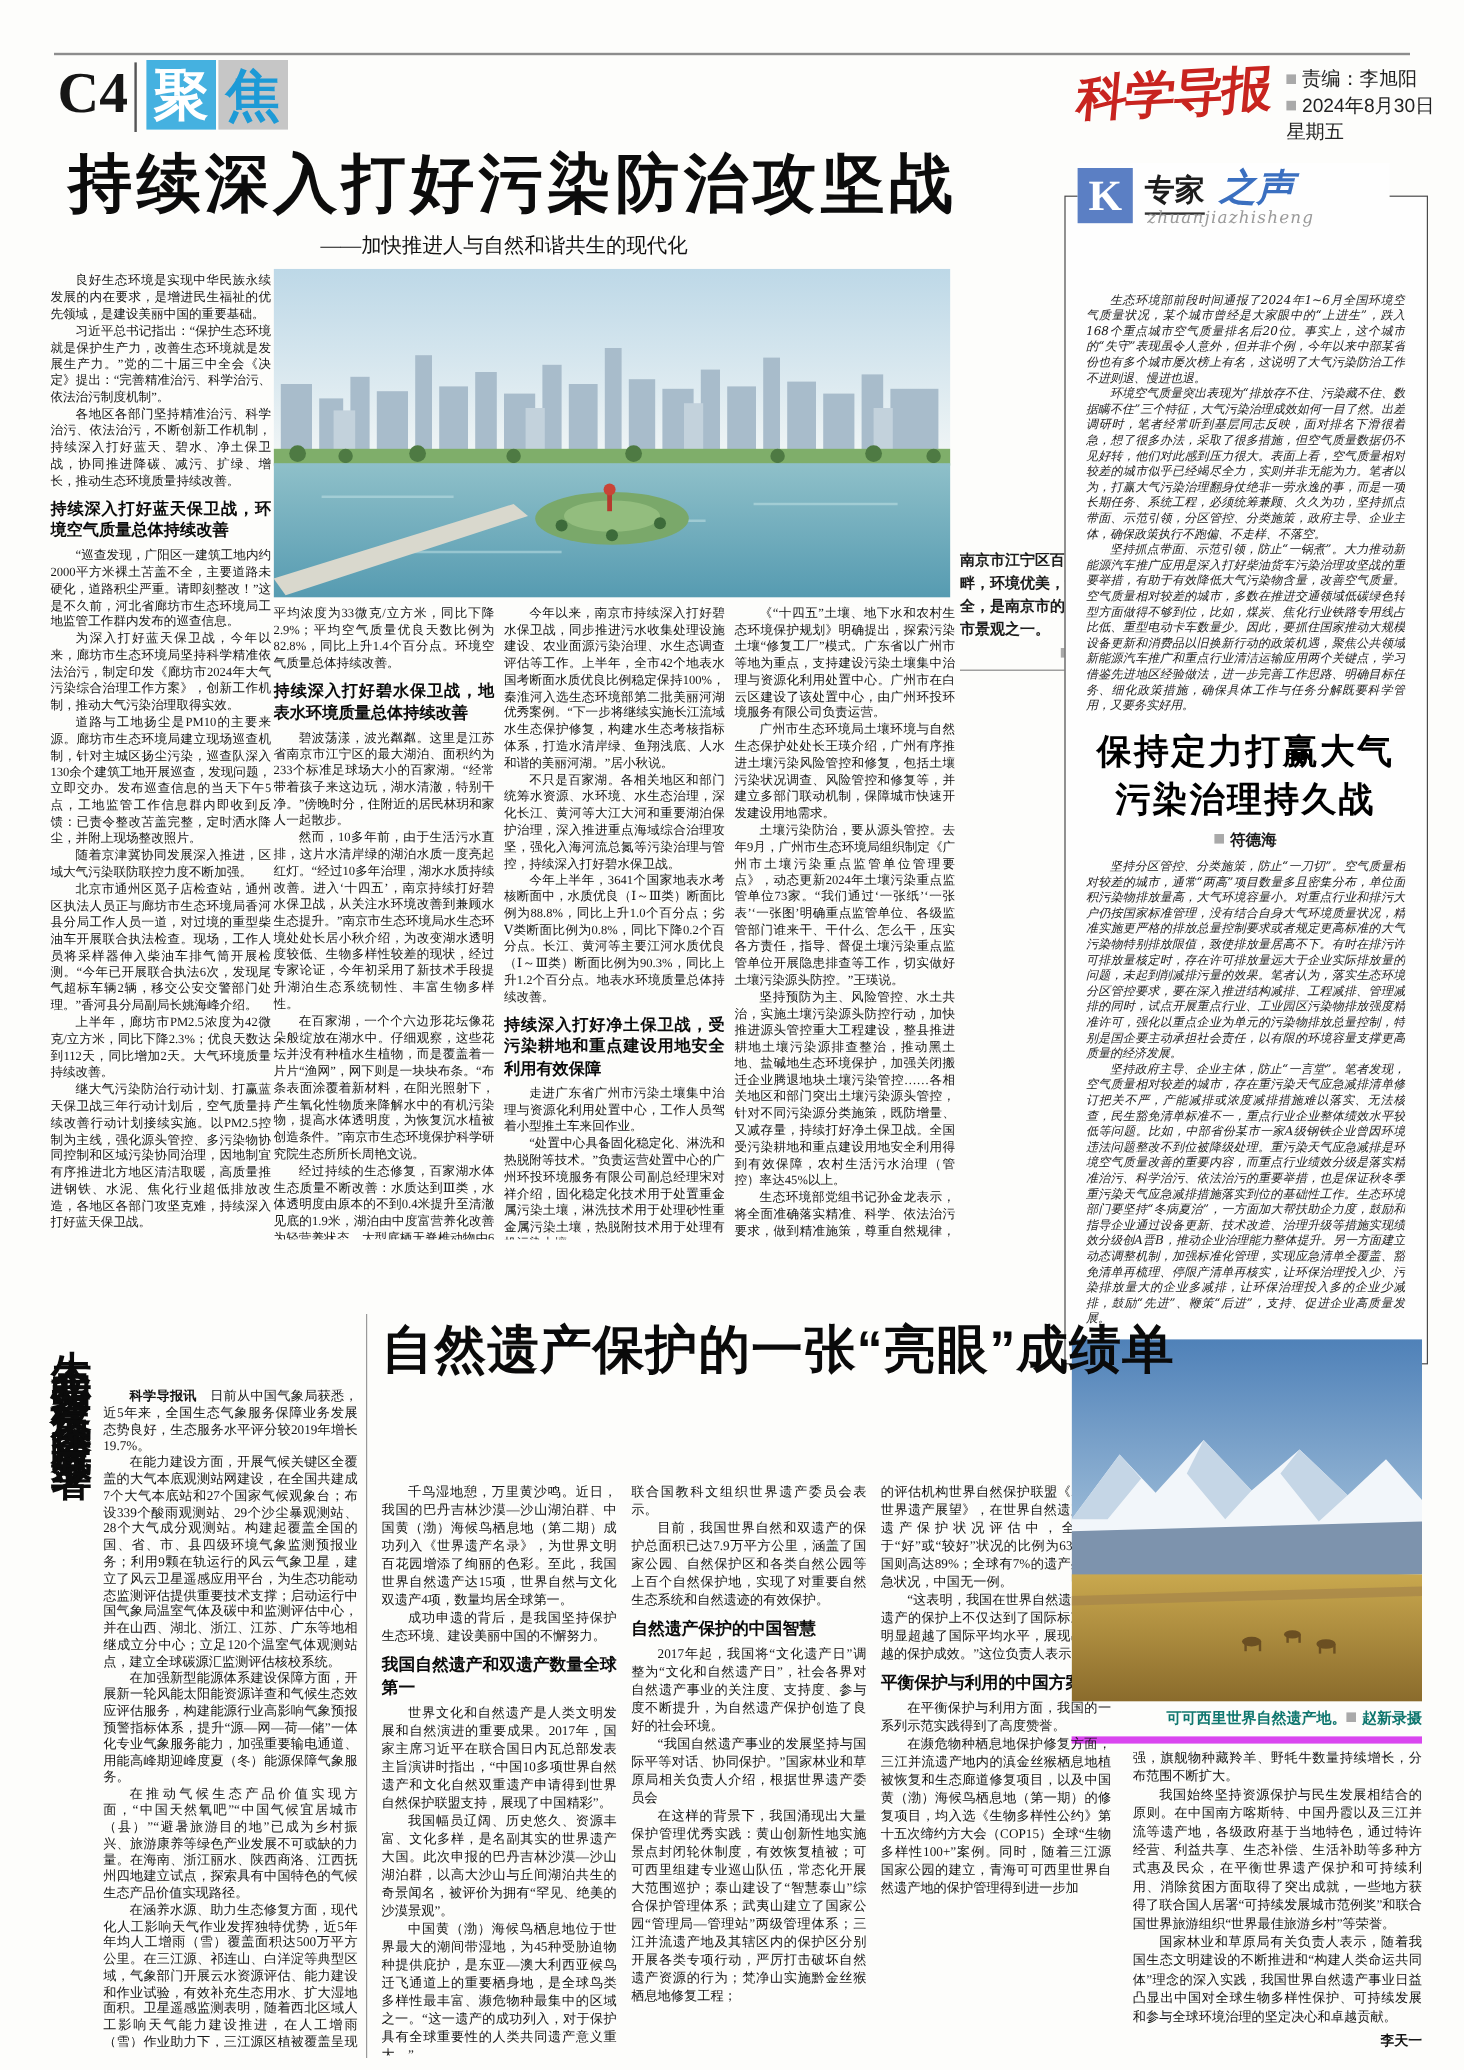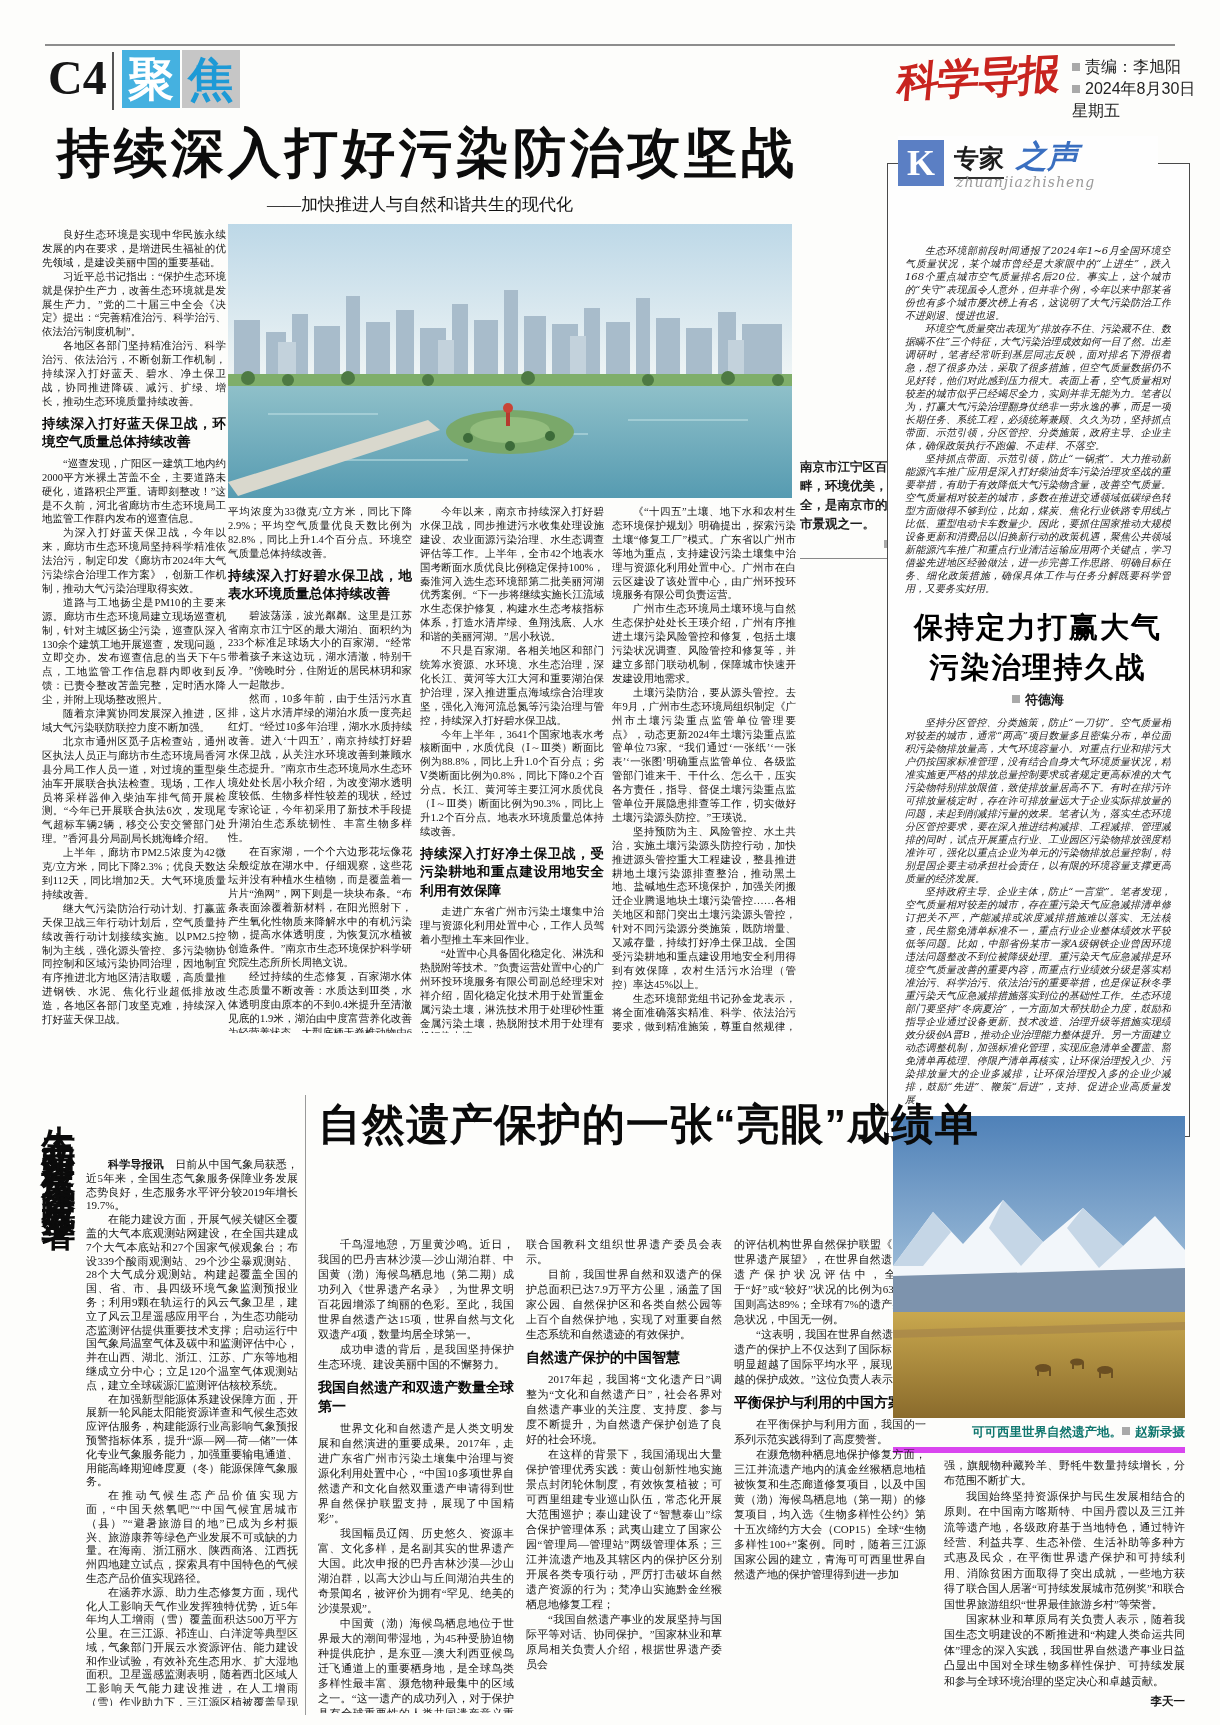--- a/index.html
+++ b/index.html
@@ -271,31 +271,31 @@
   </g>
 </svg>
 <div class="abs" id="photo2-cap">
   <span>可可西里世界自然遗产地。</span><span class="sq-icon"></span><span>赵新录摄</span>
 </div>
 
 <div class="col" id="hcol1">
     <p class="para">千鸟湿地憩，万里黄沙鸣。近日，我国的巴丹吉林沙漠—沙山湖泊群、中国黄（渤）海候鸟栖息地（第二期）成功列入《世界遗产名录》，为世界文明百花园增添了绚丽的色彩。至此，我国世界自然遗产达15项，世界自然与文化双遗产4项，数量均居全球第一。</p>
     <p class="para">成功申遗的背后，是我国坚持保护生态环境、建设美丽中国的不懈努力。</p>
     <div class="subhead">我国自然遗产和双遗产数量全球第一</div>
-    <p class="para">世界文化和自然遗产是人类文明发展和自然演进的重要成果。2017年，走进广东省广州市污染土壤集中治理与资源化利用处置中心，“中国10多项世界自然遗产和文化自然双重遗产申请得到世界自然保护联盟支持，展现了中国精彩”。</p>
+    <p class="para">世界文化和自然遗产是人类文明发展和自然演进的重要成果。2017年，国家主席习近平在联合国日内瓦总部发表主旨演讲时指出，“中国10多项世界自然遗产和文化自然双重遗产申请得到世界自然保护联盟支持，展现了中国精彩”。</p>
     <p class="para">我国幅员辽阔、历史悠久、资源丰富、文化多样，是名副其实的世界遗产大国。此次申报的巴丹吉林沙漠—沙山湖泊群，以高大沙山与丘间湖泊共生的奇景闻名，被评价为拥有“罕见、绝美的沙漠景观”。</p>
     <p class="para">中国黄（渤）海候鸟栖息地位于世界最大的潮间带湿地，为45种受胁迫物种提供庇护，是东亚—澳大利西亚候鸟迁飞通道上的重要栖身地，是全球鸟类多样性最丰富、濒危物种最集中的区域之一。“这一遗产的成功列入，对于保护具有全球重要性的人类共同遗产意义重大。”</p>
   </div>
 <div class="col" id="hcol2">
     <p class="para ni">联合国教科文组织世界遗产委员会表示。</p>
     <p class="para">目前，我国世界自然和双遗产的保护总面积已达7.9万平方公里，涵盖了国家公园、自然保护区和各类自然公园等上百个自然保护地，实现了对重要自然生态系统和自然遗迹的有效保护。</p>
     <div class="subhead">自然遗产保护的中国智慧</div>
     <p class="para">2017年起，我国将“文化遗产日”调整为“文化和自然遗产日”，社会各界对自然遗产事业的关注度、支持度、参与度不断提升，为自然遗产保护创造了良好的社会环境。</p>
+    <p class="para">“我国自然遗产事业的发展坚持与国际平等对话、协同保护。”国家林业和草原局相关负责人介绍，根据世界遗产委员会</p>
     <p class="para">在这样的背景下，我国涌现出大量保护管理优秀实践：黄山创新性地实施景点封闭轮休制度，有效恢复植被；可可西里组建专业巡山队伍，常态化开展大范围巡护；泰山建设了“智慧泰山”综合保护管理体系；武夷山建立了国家公园“管理局—管理站”两级管理体系；三江并流遗产地及其辖区内的保护区分别开展各类专项行动，严厉打击破坏自然遗产资源的行为；梵净山实施黔金丝猴栖息地修复工程；</p>
-    <p class="para">“我国自然遗产事业的发展坚持与国际平等对话、协同保护。”国家林业和草原局相关负责人介绍，根据世界遗产委员会</p>
   </div>
 <div class="col" id="hcol3">
     <p class="para ni">的评估机构世界自然保护联盟《2020年世界遗产展望》，在世界自然遗产和双遗产保护状况评估中，全球处于“好”或“较好”状况的比例为63%，中国则高达89%；全球有7%的遗产处于危急状况，中国无一例。</p>
     <p class="para">“这表明，我国在世界自然遗产和双遗产的保护上不仅达到了国际标准，更明显超越了国际平均水平，展现出了卓越的保护成效。”这位负责人表示。</p>
     <div class="subhead">平衡保护与利用的中国方案</div>
     <p class="para">在平衡保护与利用方面，我国的一系列示范实践得到了高度赞誉。</p>
     <p class="para">在濒危物种栖息地保护修复方面，三江并流遗产地内的滇金丝猴栖息地植被恢复和生态廊道修复项目，以及中国黄（渤）海候鸟栖息地（第一期）的修复项目，均入选《生物多样性公约》第十五次缔约方大会（COP15）全球“生物多样性100+”案例。同时，随着三江源国家公园的建立，青海可可西里世界自然遗产地的保护管理得到进一步加</p>
   </div>
 <div class="col" id="hcol4">
     <p class="para ni">强，旗舰物种藏羚羊、野牦牛数量持续增长，分布范围不断扩大。</p>

